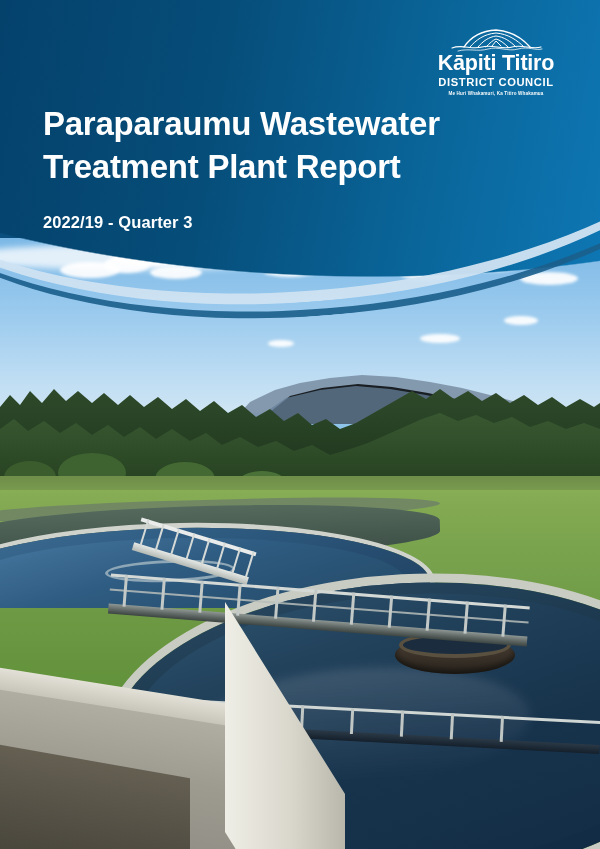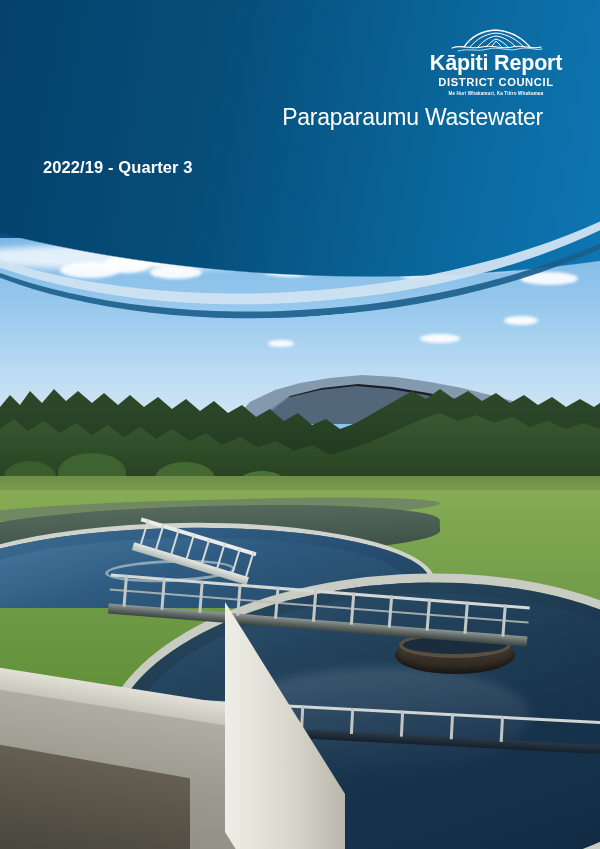--- a/index.html
+++ b/index.html
@@ -328,22 +328,22 @@
     line-height:1.18; margin-top:1px; white-space:nowrap;
   }
   .logo-motto {
     font-size:4.6px; font-weight:bold; letter-spacing:0.15px;
     margin-top:2px; white-space:nowrap; opacity:.97;
   }
 
   
   .title-block { position:absolute; left:43px; top:103px; width:500px; }
   .title {
-    color:#ffffff; font-size:23px; font-weight:normal;
-    line-height:1.29; letter-spacing:-0.25px;text-align:right;
+    color:#ffffff; font-size:33px; font-weight:bold;
+    line-height:1.29; letter-spacing:-0.25px;
   }
   .subtitle {
     color:#ffffff; font-size:16.5px; font-weight:bold;
     letter-spacing:.1px; margin-top:25px;
   }
 </style>
 </head>
 <body>
 
 <div id="page">
@@ -491,25 +491,26 @@
       <g fill="none" stroke="#ffffff" stroke-width="1" stroke-linecap="round">
         <path d="M16,19 C22,10 32,3 48,2 C63,3 74,10 82,19" stroke-width="1.3"></path>
         <path d="M22,19 C28,12 36,6 48,5 C60,6 69,12 76,19"></path>
         <path d="M30,19 C35,13 41,9 48,8 C56,9 62,13 68,19"></path>
         <path d="M38,19 C42,15 45,12 48,11 C52,12 56,15 60,19"></path>
         <path d="M44,18 L48,13 L53,18"></path>
         <path d="M4,20 C14,16 24,22 34,19 C44,16 54,22 64,19 C74,16 84,22 93,19" stroke-width="1.2"></path>
         <path d="M10,23 C20,20 30,24 40,21 C50,18 60,24 70,21 C80,18 88,23 94,21" stroke-width="0.9" opacity="0.85"></path>
       </g>
     </svg>
-    <div class="logo-name">Kāpiti Report</div>
+    <div class="logo-name">Kāpiti Titiro</div>
     <div class="logo-sub">DISTRICT COUNCIL</div>
     <div class="logo-motto">Me Huri Whakamuri, Ka Titiro Whakamua</div>
   </div>
 
   <div class="title-block">
     <div class="title">
       <div>Paraparaumu Wastewater</div>
+      <div>Treatment Plant Report</div>
     </div>
     <div class="subtitle">2022/19 - Quarter 3</div>
   </div>
 
 </div>
 
 </body></html>

